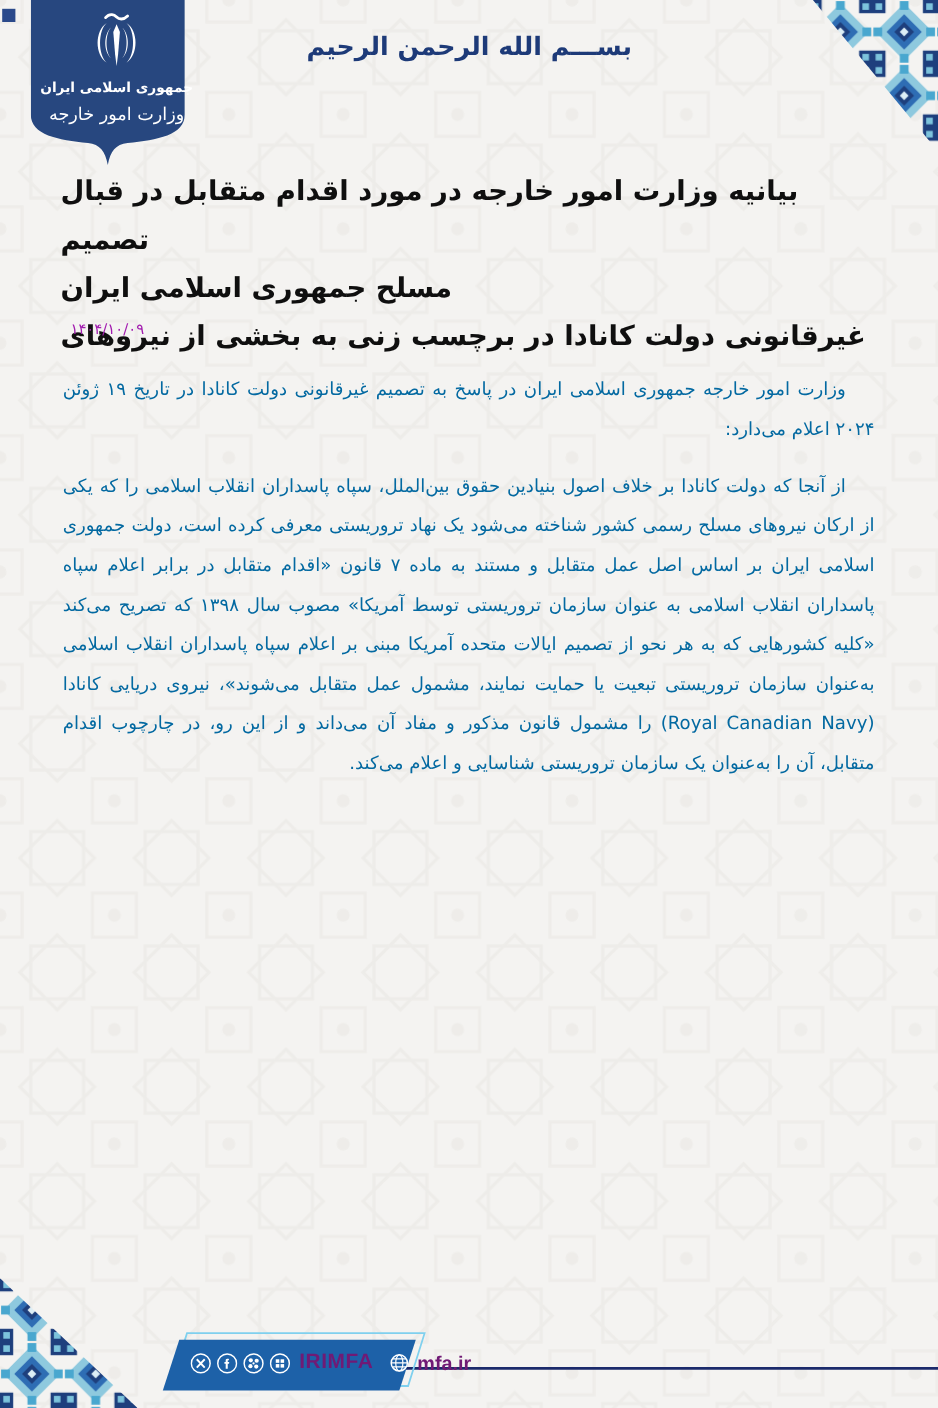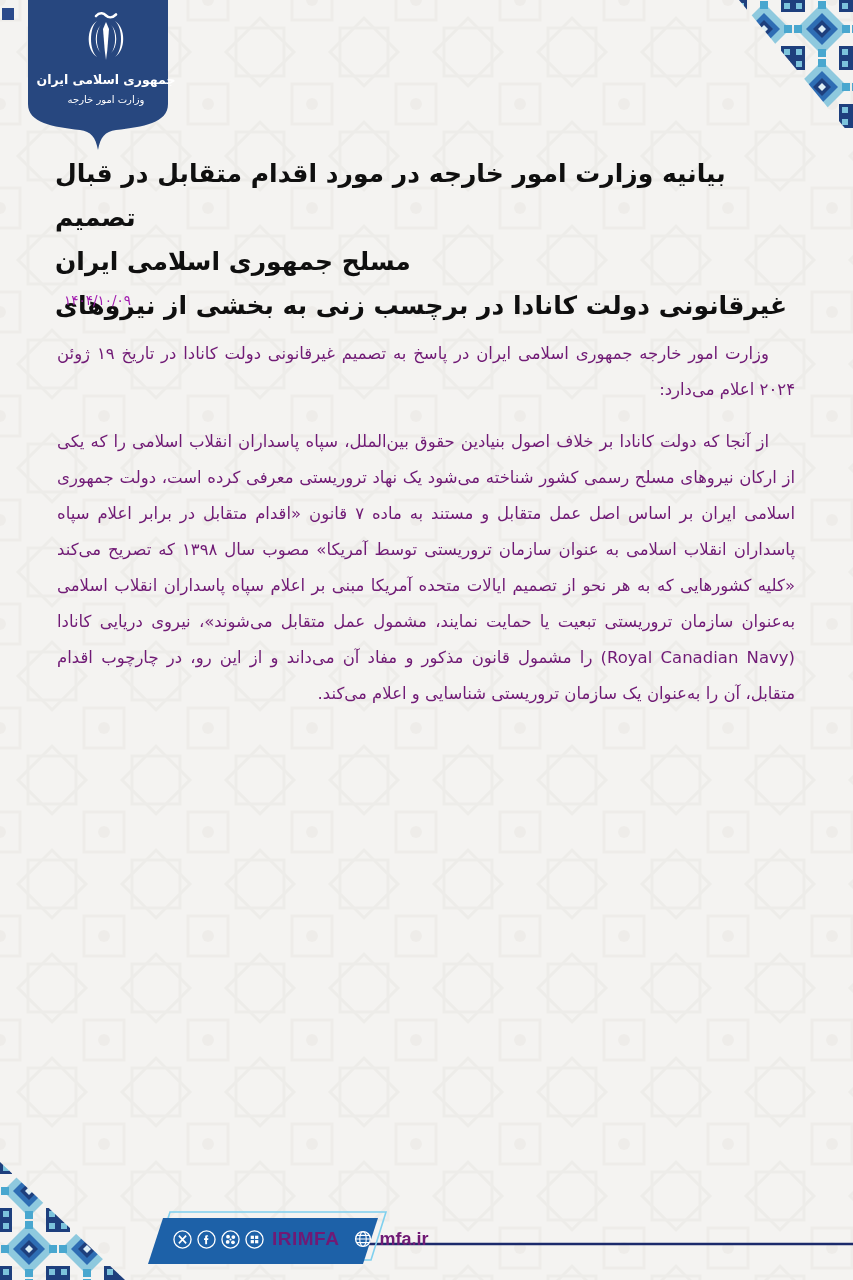--- a/index.html
+++ b/index.html
@@ -12,36 +12,36 @@
   
   .mosaic-tr{position:absolute;top:0;right:0;}
   .mosaic-bl{position:absolute;left:0;bottom:0;}
   .corner-chip{position:absolute;left:2px;top:8px;width:12px;height:12px;background:#2b4a8b;}
 
   
   .badge{position:absolute;left:28px;top:0;width:140px;height:152px;}
   .badge-content{position:absolute;left:28px;top:0;width:156px;height:152px;text-align:center;color:#fff;}
   .badge-emblem{margin-top:8px;}
   .badge-country{font-size:12.5px;font-weight:bold;margin-top:2px;line-height:1.3;}
-  .badge-ministry{font-size:10px;margin-top:6px;}
+  .badge-ministry{font-size:16px;margin-top:6px;}
 
   .bismillah{position:absolute;left:0;right:0;top:30px;text-align:center;
     font-size:23px;font-weight:bold;color:#1d3a78;direction:rtl;}
 
   
   .doc-title{position:absolute;left:55px;right:55px;top:152px;direction:rtl;
     text-align:left;font-weight:bold;color:#0f0f0f;font-size:25px;line-height:44px;}
   .doc-title span{display:block;}
 
   
   .doc-date{position:absolute;left:64px;top:292px;font-size:13.5px;color:#a21caf;direction:rtl;}
 
   
   .doc-body{position:absolute;left:57px;right:58px;top:336px;direction:rtl;
-    text-align:justify;color:#701a75;font-size:16.5px;line-height:36px;}
+    text-align:justify;color:#0369a1;font-size:16.5px;line-height:36px;}
   .doc-body p{margin:0 0 16px 0;text-indent:26px;}
 
   
   .footer-svg{position:absolute;left:0;top:1206px;}
   .footer-row{position:absolute;left:173px;top:1226px;width:195px;height:26px;
     display:flex;align-items:center;gap:5px;color:#701a75;}
   .soc{width:19px;height:19px;flex:0 0 auto;}
   .handle{font-weight:bold;font-size:19px;letter-spacing:.5px;margin-left:3px;
     font-family:"Liberation Sans",sans-serif;}
   .site{font-weight:bold;font-size:18px;margin-left:2px;font-family:Liberation Sans, sans-serif;}
@@ -151,20 +151,21 @@
       <path d="M32,14 L35,21 L33.3,42 L32,52 L30.7,42 L29,21 Z" fill="#fff"></path>
       <path d="M27,17 C20,23 20,39 27,45 C21.5,39.5 21.5,22.5 27,17 Z" fill="#fff"></path>
       <path d="M23,13 C12,20 12,42 23,49 C15,42 15,20 23,13 Z" fill="#fff"></path>
       <path d="M37,17 C44,23 44,39 37,45 C42.5,39.5 42.5,22.5 37,17 Z" fill="#fff"></path>
       <path d="M41,13 C52,20 52,42 41,49 C49,42 49,20 41,13 Z" fill="#fff"></path>
     </svg>
     <div class="badge-country">جمهوری اسلامی ایران</div>
     <div class="badge-ministry">وزارت امور خارجه</div>
   </div>
 
+  <div class="bismillah">بســـم الله الرحمن الرحیم</div>
 
   <h1 class="doc-title" style="margin:0;">
     <span>بیانیه وزارت امور خارجه در مورد اقدام متقابل در قبال تصمیم</span>
     <span>مسلح جمهوری اسلامی ایران</span>
     <span>غیرقانونی دولت کانادا در برچسب زنی به بخشی از نیروهای</span>
   </h1>
 
   <div class="doc-date">۱۴۰۴/۱۰/۰۹</div>
 
   <div class="doc-body">

